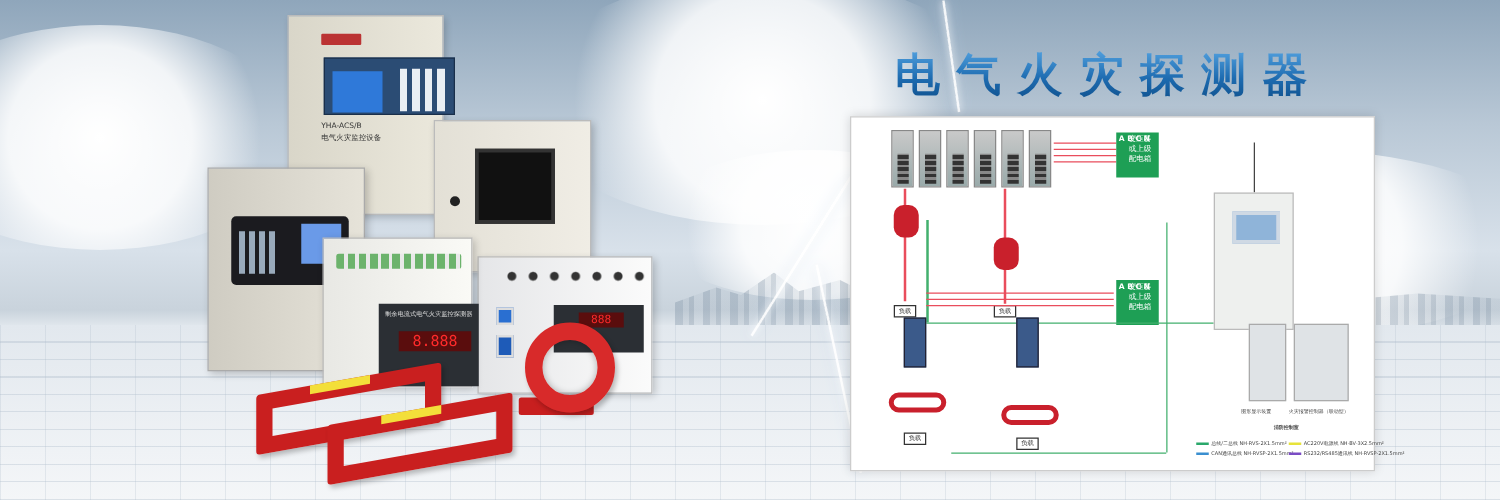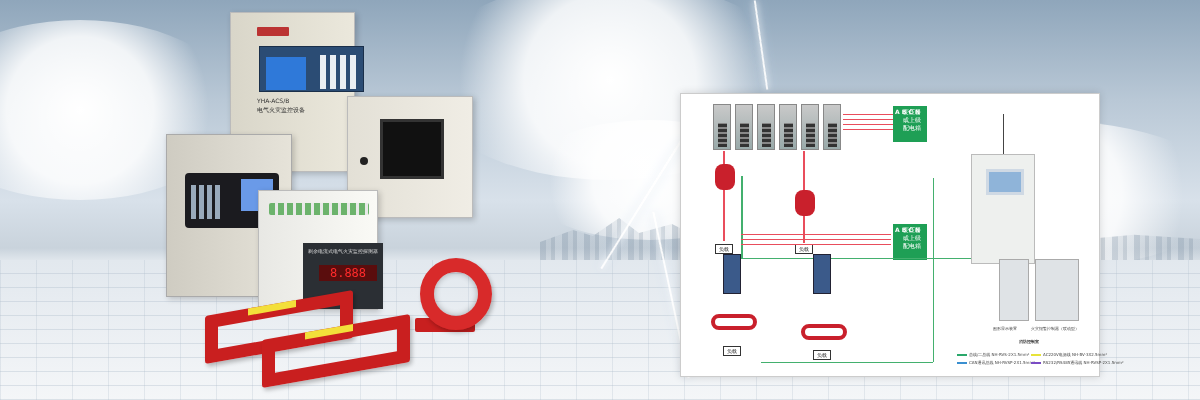--- a/index.html
+++ b/index.html
@@ -81,38 +81,47 @@
   <div class="cloud" style="left:-80px;top:20px;width:320px;height:180px"></div>
   <div class="cloud" style="left:420px;top:-20px;width:380px;height:200px"></div>
   <div class="cloud" style="left:850px;top:120px;width:380px;height:150px"></div>
   <div class="cloud" style="left:520px;top:120px;width:260px;height:120px"></div>
   <div class="city"></div>
   <div class="floor"></div>
   <div class="lightning" style="left:760px;top:0;height:90px;transform:rotate(-8deg)"></div>
   <div class="lightning" style="left:640px;top:130px;height:150px;transform:rotate(32deg)"></div>
   <div class="lightning" style="left:670px;top:210px;height:170px;transform:rotate(-12deg)"></div>
 
+  <div class="title">电气火灾探测器</div>
 
   <div class="panel-main">
     <div class="logo"></div>
     <div class="scr">
         <div class="lcd"></div>
         <div class="keys"></div>
       </div>
     <div class="model">YHA-ACS/B</div>
     <div class="desc">电气火灾监控设备</div>
   </div>
   <div class="panel-mon">
     <div class="scr"></div>
     <div class="knob"></div>
   </div>
   <div class="panel-side">
     <div class="scr">
         <div class="btns"></div>
         <div class="lcd"></div>
+      </div>
+  </div>
+  <div class="din2">
+    <div class="holes"></div>
+    <div class="b1"></div>
+    <div class="b2"></div>
+    <div class="face">
+        <div class="seg">888</div>
       </div>
   </div>
   <div class="din1">
     <div class="term"></div>
     <div class="face">
       <div class="label">剩余电流式电气火灾监控探测器</div>
       <div class="seg">8.888</div>
     </div>
   </div>
   <div class="ring-base"></div>

